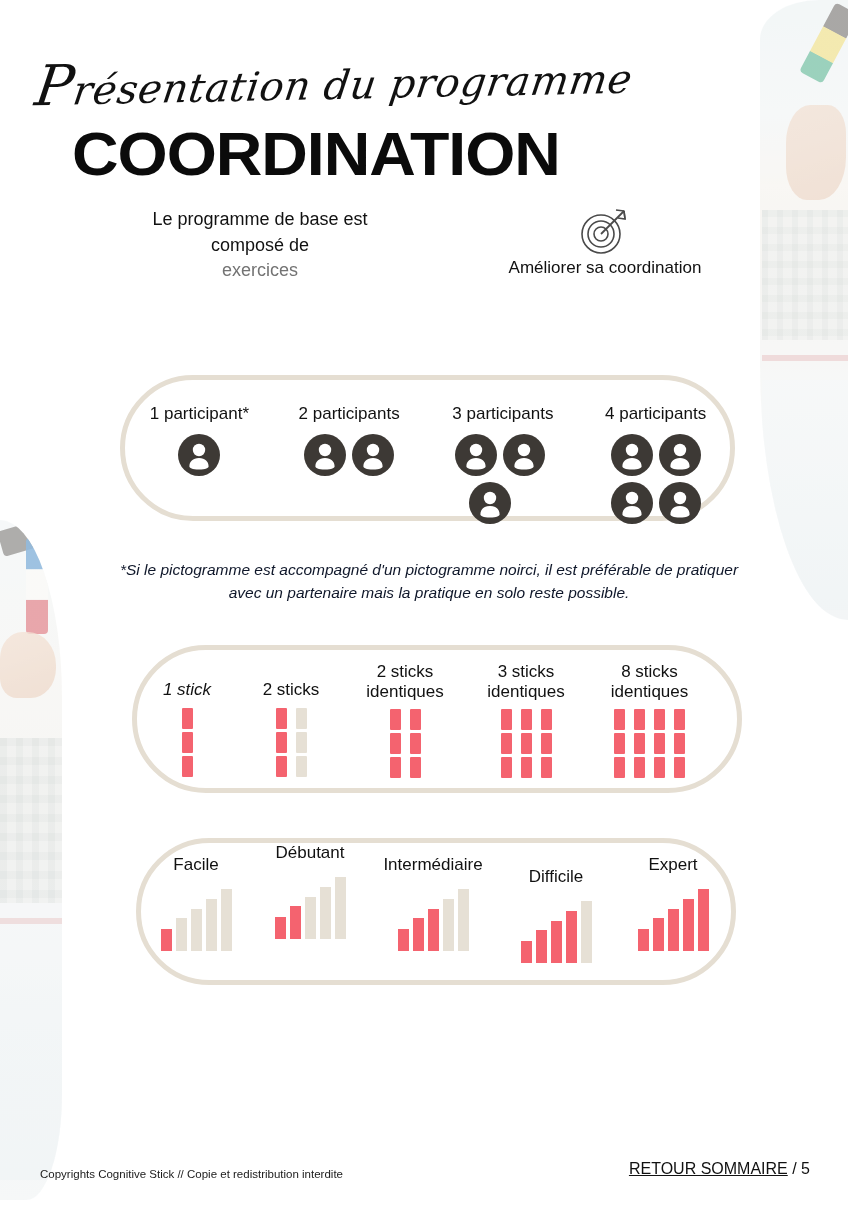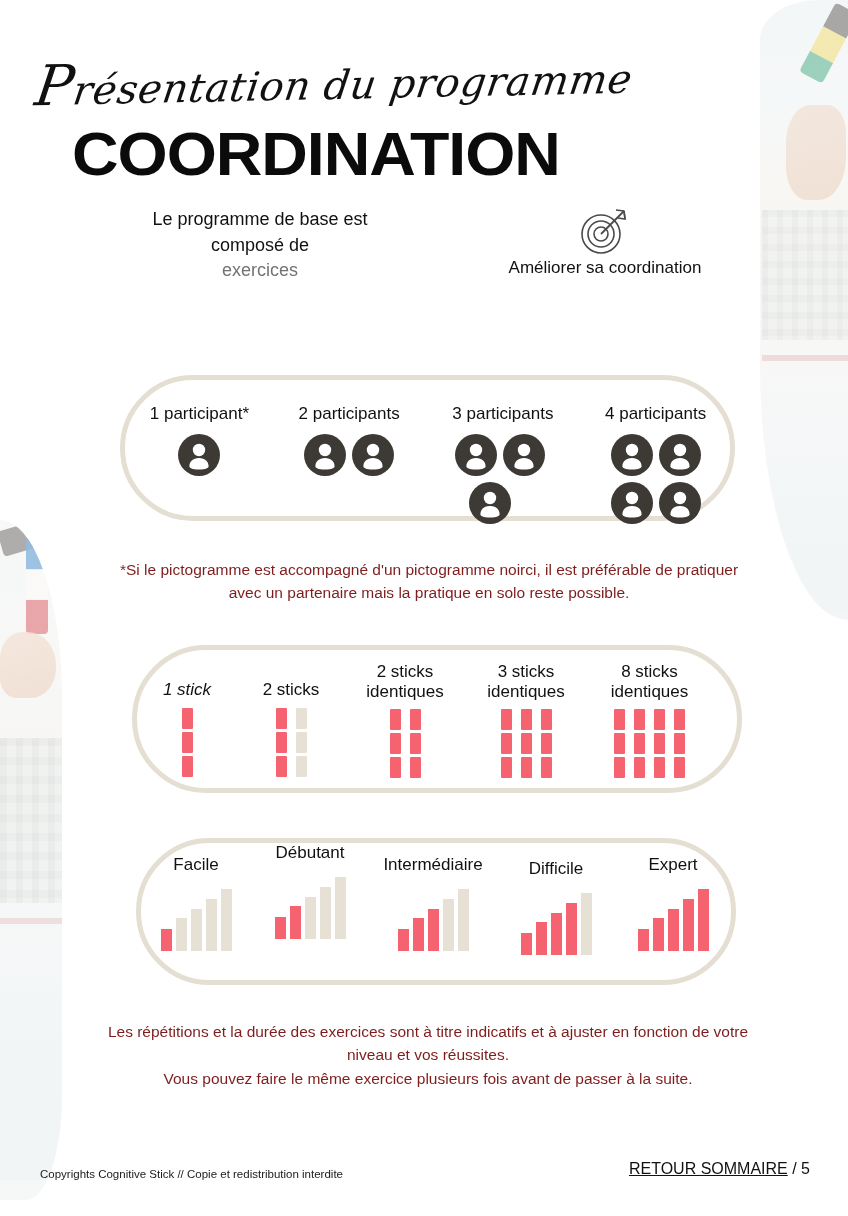--- a/index.html
+++ b/index.html
@@ -112,22 +112,22 @@
   .seg.beige { background:#e6e0d5; }
 
   
   .bars { display:flex; justify-content:center; align-items:flex-end; gap:4px; height: 64px; margin-top:12px; }
   .bar { width: 11px; }
   .bar.red { background:#f4636f; }
   .bar.beige { background:#e6e0d5; }
 
   
   .note {
-    position:absolute; text-align:center; 
-    font-size: 15.5px; color:#7f1d1d; line-height: 1.5;
+    position:absolute; text-align:center; font-style: italic;
+    font-size: 15.5px; color:#0f172a; line-height: 1.5;
   }
   .note-1 { left: 104px; top: 558px; width: 650px; }
   .note-2 { left: 88px; top: 1020px; width: 680px; }
 
   
   .footer-rule { position:absolute; left: 38px; top: 1150px; width: 772px; height: 1px; background: transparent; }
   .copyright { position:absolute; left: 40px; top: 1168px; font-size: 11.5px; color:#1a1a1a; }
   .pager { position:absolute; right: 38px; top: 1160px; font-size: 16px; color:#111; }
   .pager .link { text-decoration: underline; }
 </style>
@@ -372,21 +372,21 @@
         <div class="col" style="width: 128px; padding-top: 12px;">
           <div class="col-label">Intermédiaire</div>
           <div class="bars">
             <div class="bar red" style="height: 22px;"></div>
             <div class="bar red" style="height: 33px;"></div>
             <div class="bar red" style="height: 42px;"></div>
             <div class="bar beige" style="height: 52px;"></div>
             <div class="bar beige" style="height: 62px;"></div>
           </div>
         </div>
-        <div class="col" style="width: 118px; padding-top: 16px;">
+        <div class="col" style="width: 118px; padding-top: 24px;">
           <div class="col-label">Difficile</div>
           <div class="bars">
             <div class="bar red" style="height: 22px;"></div>
             <div class="bar red" style="height: 33px;"></div>
             <div class="bar red" style="height: 42px;"></div>
             <div class="bar red" style="height: 52px;"></div>
             <div class="bar beige" style="height: 62px;"></div>
           </div>
         </div>
         <div class="col" style="width: 116px; padding-top: 12px;">
@@ -395,21 +395,20 @@
             <div class="bar red" style="height: 22px;"></div>
             <div class="bar red" style="height: 33px;"></div>
             <div class="bar red" style="height: 42px;"></div>
             <div class="bar red" style="height: 52px;"></div>
             <div class="bar red" style="height: 62px;"></div>
           </div>
         </div>
       </div>
   </div>
 
-  <div class="note note-2">Les répétitions et la durée des exercices sont à titre indicatifs et à ajuster en fonction de votre niveau et vos réussites.<br>Vous pouvez faire le même exercice plusieurs fois avant de passer à la suite.</div>
 
   <div class="footer-rule"></div>
   <div class="copyright">Copyrights Cognitive Stick // Copie et redistribution interdite</div>
   <div class="pager">
     <span class="link">RETOUR SOMMAIRE</span><span> / </span><span>5</span>
   </div>
 
 </div>
 
 </body></html>

